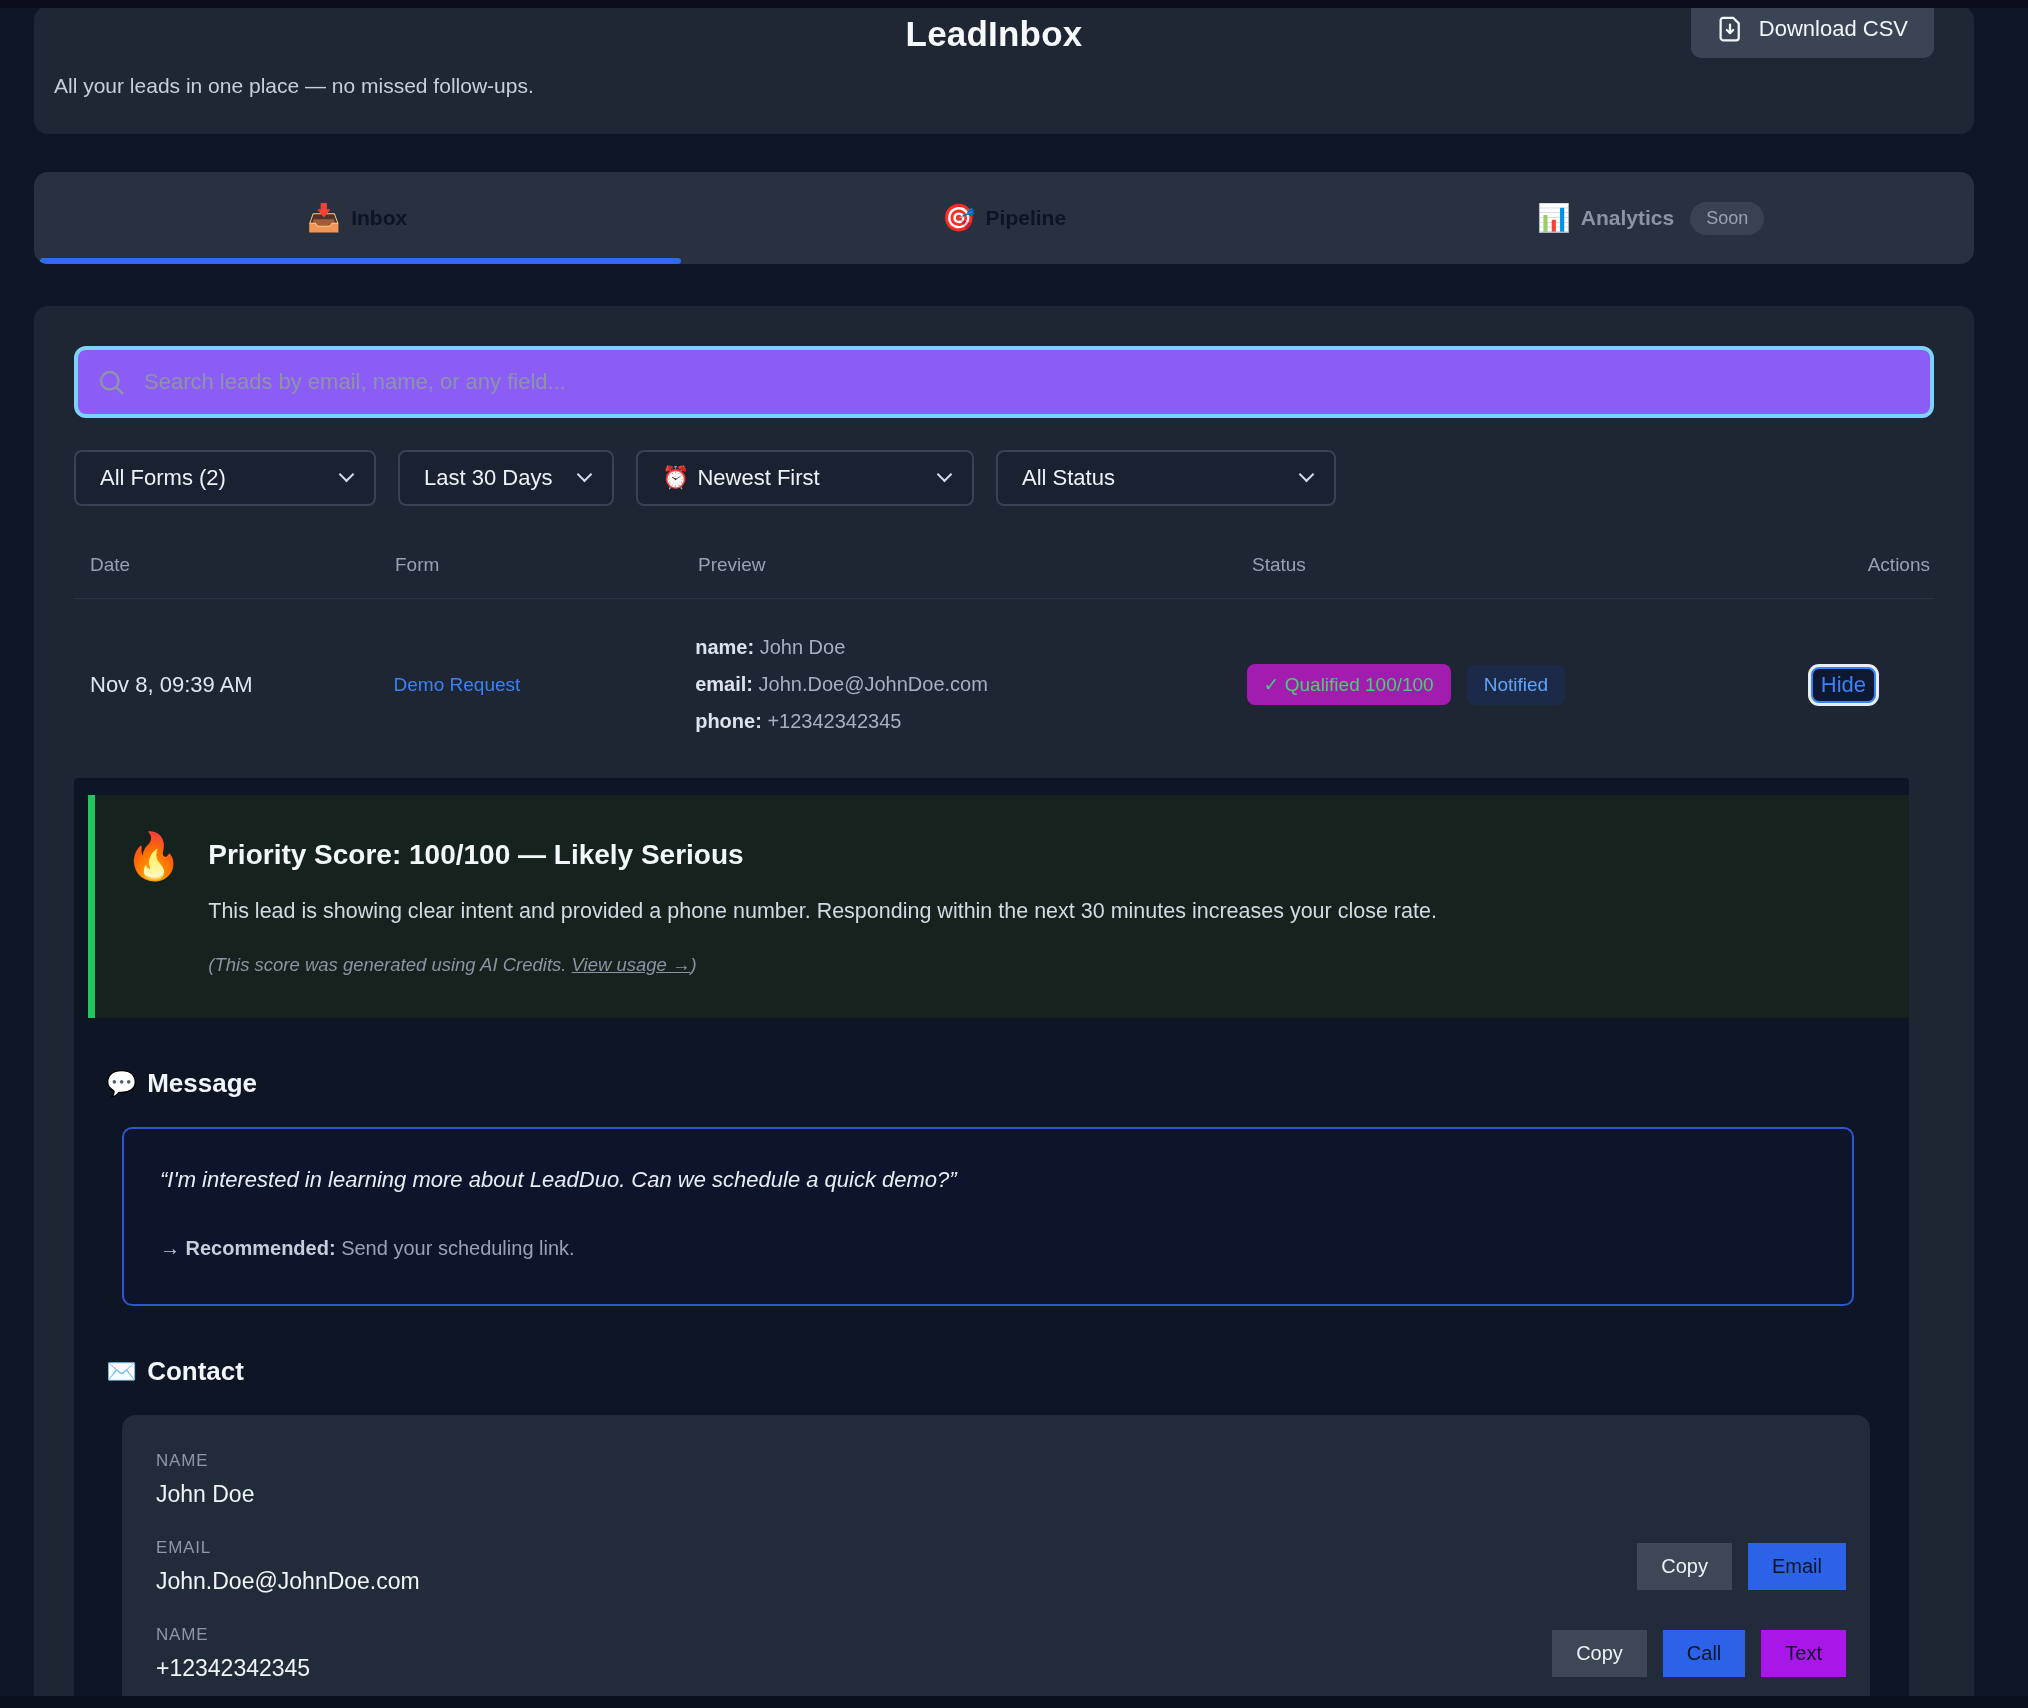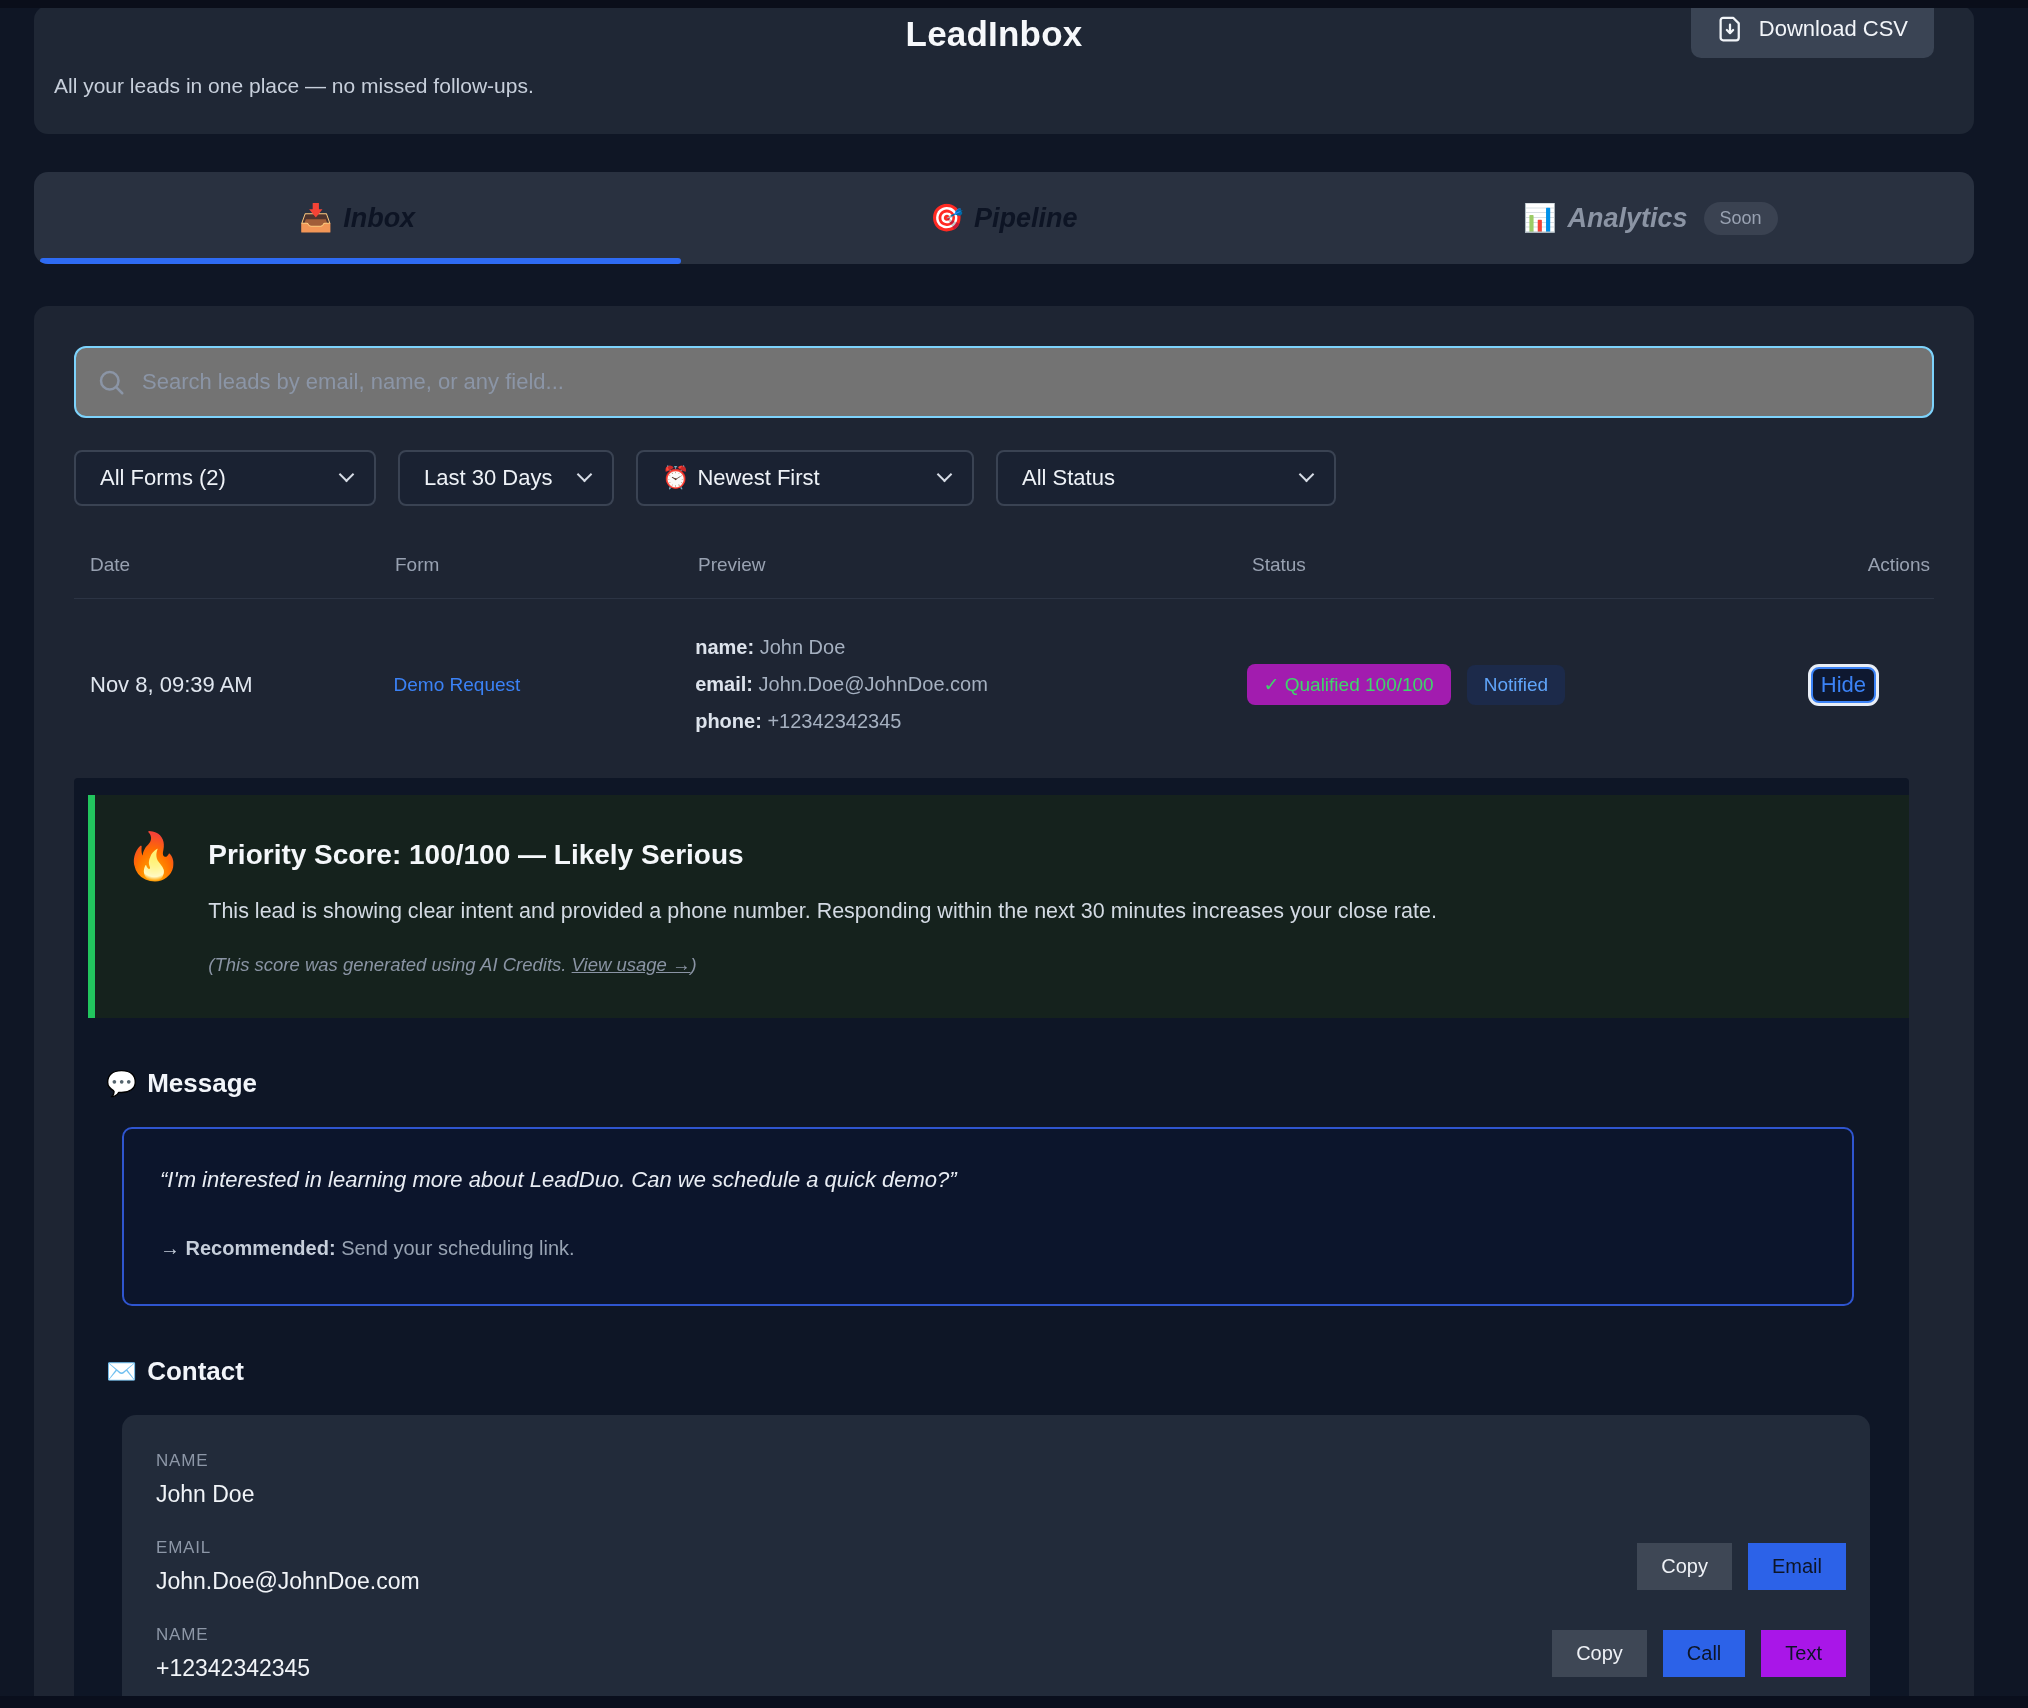--- a/index.html
+++ b/index.html
@@ -27,31 +27,31 @@
     font-size:22px; font-family:inherit; padding:16px 26px 14px 24px; cursor:pointer;
   }
 
   
   .tabbar {
     margin-top:38px; background:#293140; border-radius:14px; height:92px;
     display:flex; position:relative; overflow:hidden;
   }
   .tab { flex:1; display:flex; align-items:center; justify-content:center; gap:10px; cursor:pointer; }
   .tab-icon { font-size:27px; line-height:1; }
-  .tab-label { font-size:27px; font-weight:600; color:#0d1424;font-style:italic; }
+  .tab-label { font-size:21px; font-weight:600; color:#0d1424; }
   .tab.disabled .tab-label { color:#8b94a4; font-weight:600; }
   .soon-pill { background:#3a4251; color:#99a2b2; font-size:18px; border-radius:999px; padding:6px 16px; margin-left:6px; }
   .tab-underline { position:absolute; bottom:0; left:6px; width:calc(33.333% - 6px); height:6px; background:#2e6bf3; border-radius:3px; }
 
   
   .main-card { margin-top:42px; background:#1e2533; border-radius:14px; padding:40px 40px 0 40px; }
 
   .search-wrap { position:relative; }
   .search-input {
-    width:100%; height:72px; background:#737373; border:2px solid #7dd3fc; border-radius:12px;
+    width:100%; height:72px; background:#8b5cf6; border:4px solid #7dd3fc; border-radius:12px;
     color:#e8edf4; font-size:22px; font-family:inherit; padding:0 32px 0 66px; outline:none;
   }
   .search-input::placeholder { color:#8b95a6; }
   .search-icon { position:absolute; left:22px; top:21px; }
 
   .filters { display:flex; gap:22px; margin-top:32px; }
   .select {
     height:56px; background:#1a2232; border:2px solid #3a4353; border-radius:8px;
     display:flex; align-items:center; justify-content:space-between;
     padding:0 22px 0 24px; cursor:pointer; font-size:22px; color:#eef2f7;

